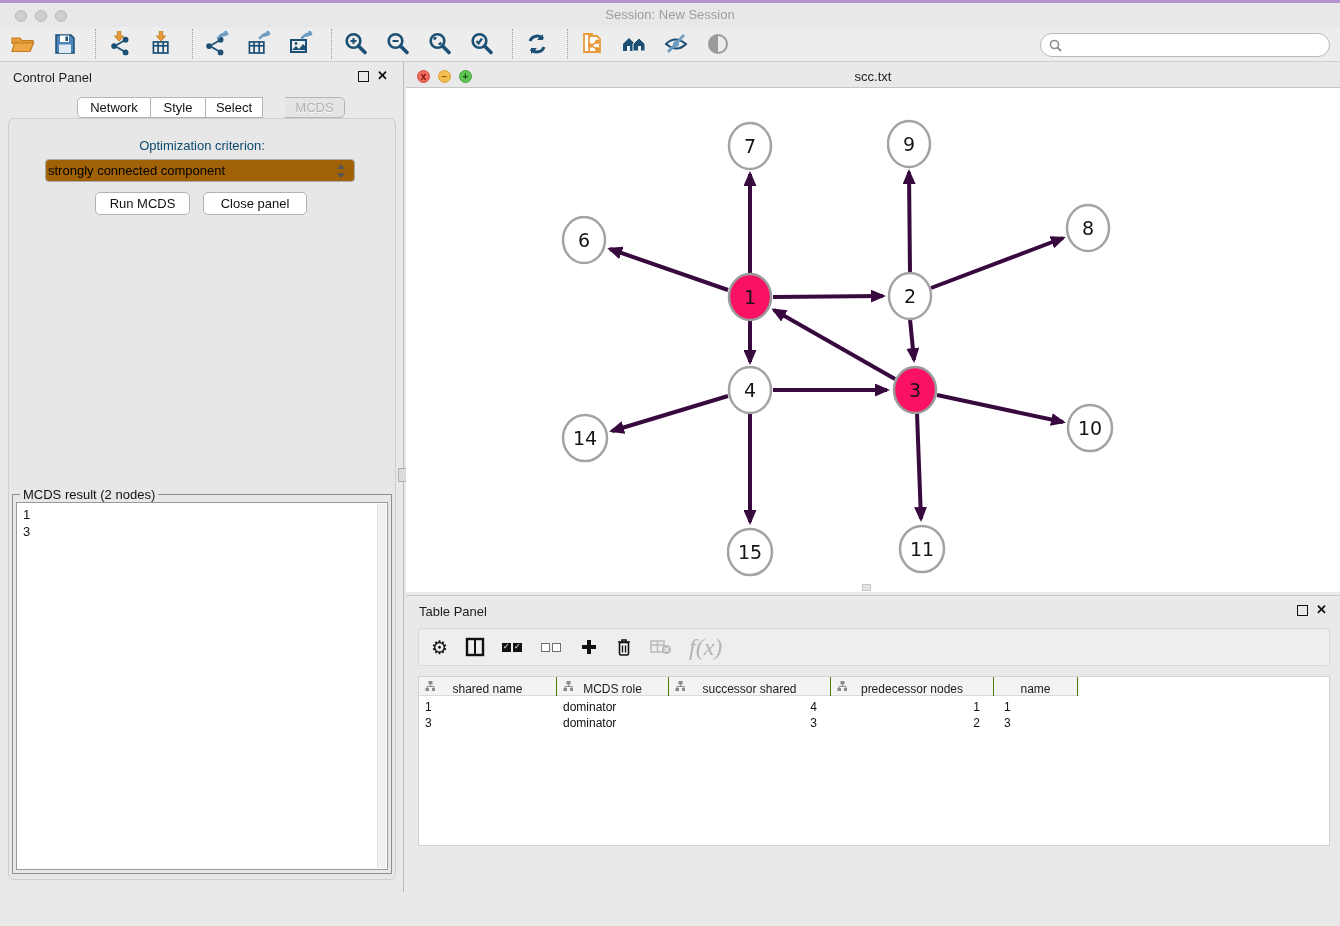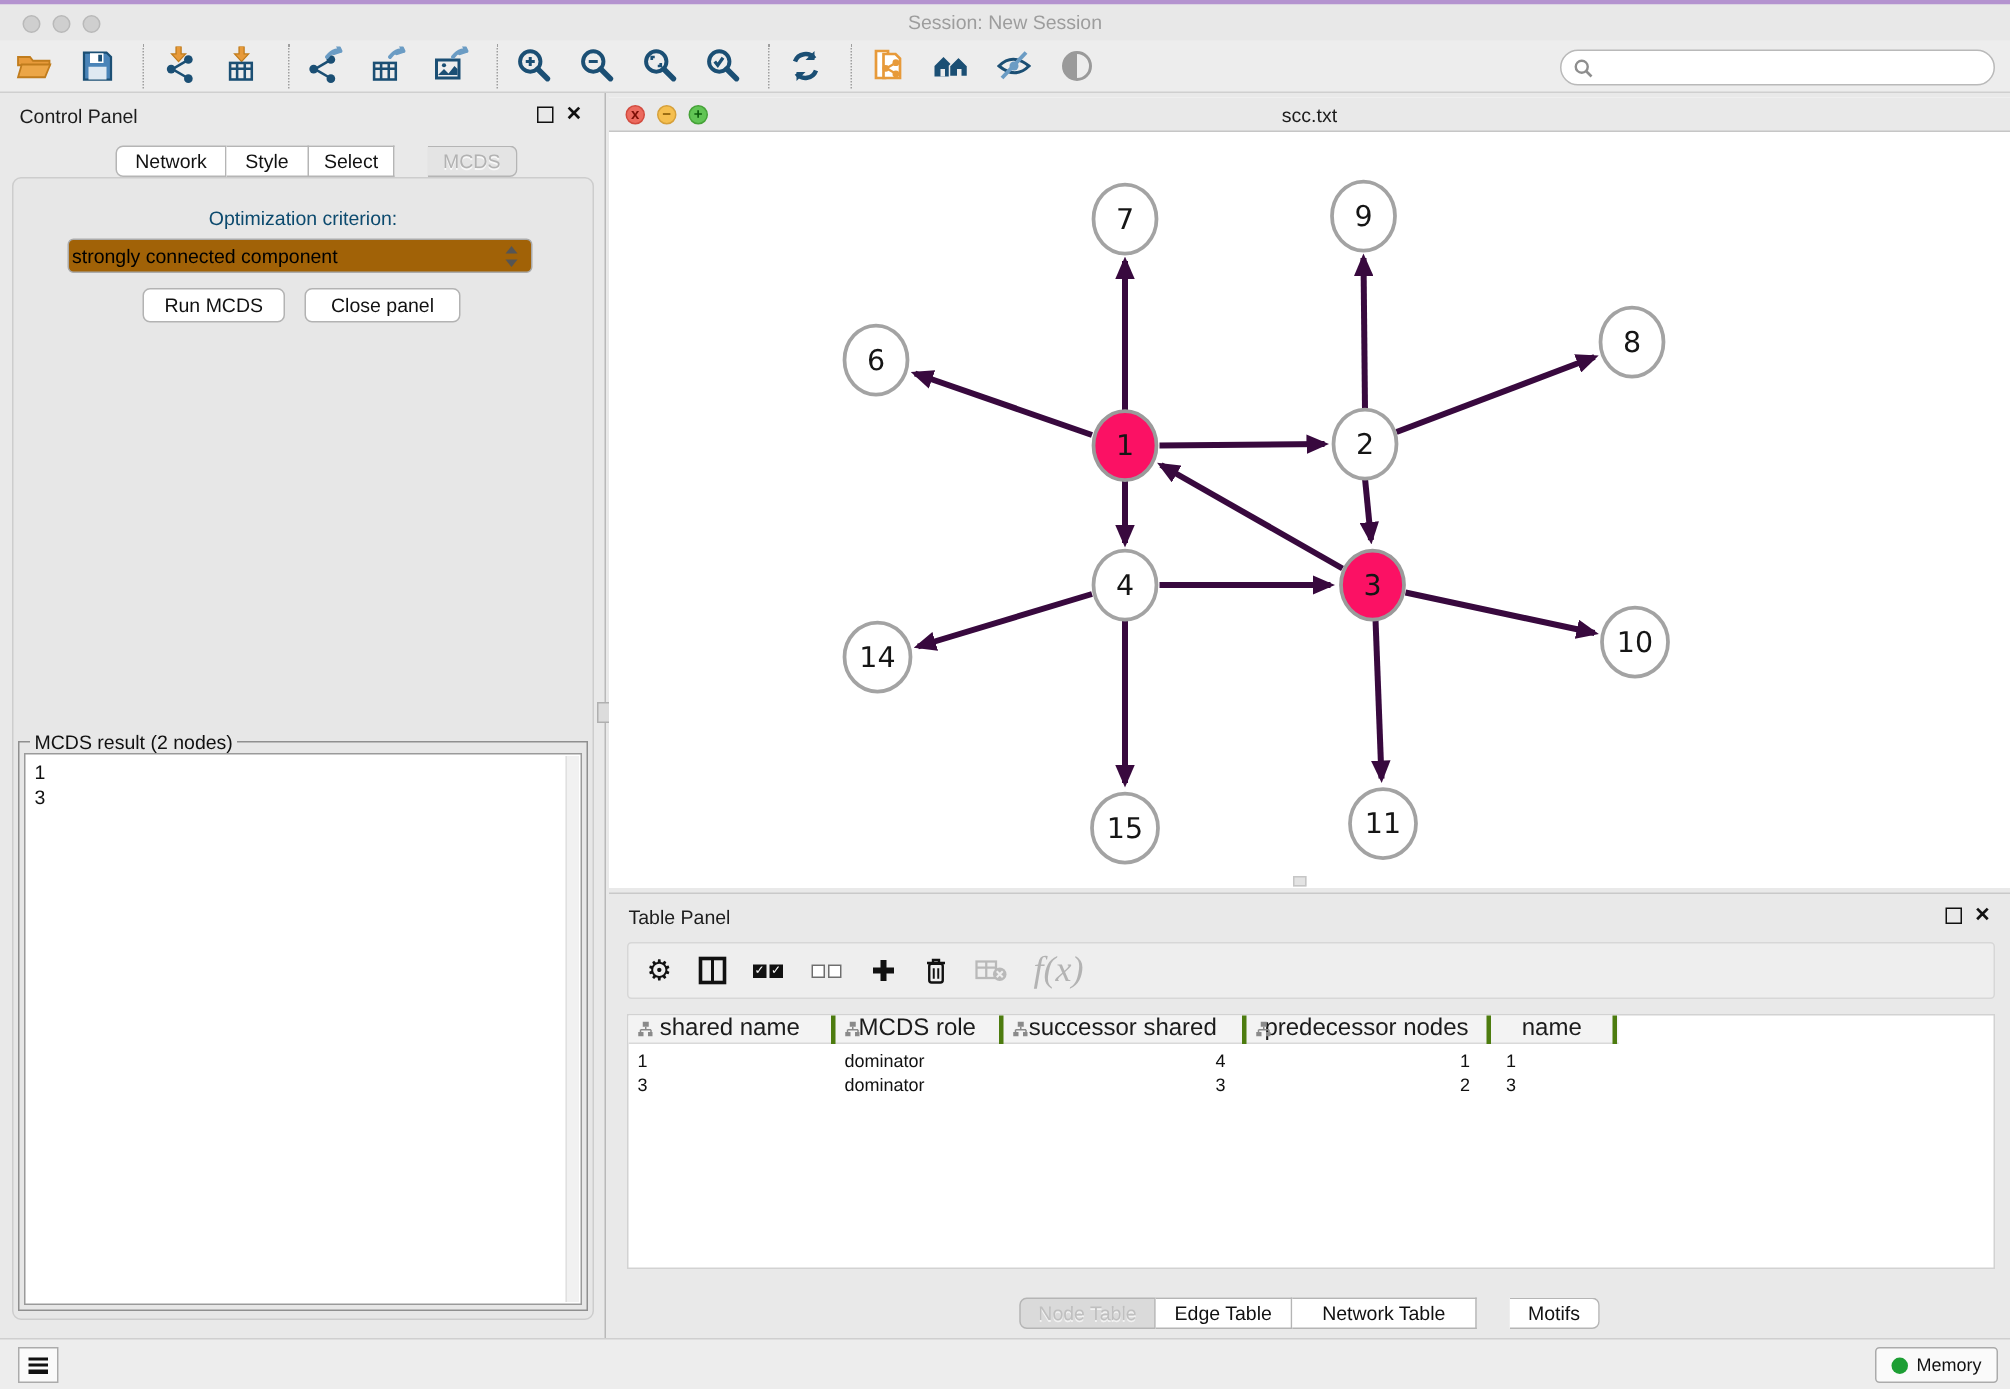--- a/index.html
+++ b/index.html
@@ -72,21 +72,21 @@
   .tpi { margin-right:17px; display:flex; align-items:center; justify-content:center; cursor:pointer; }
   .gear-g { font-size:19px; color:#111; }
   .fx { font-family:"Liberation Serif", serif; font-style:italic; font-size:24px; color:#b3b3b3; }
   .cbx { width:9px; height:9px; display:inline-block; margin-right:2px; }
   .cbx.on { background:#111; position:relative; }
   .cbx.on:after { content:"✓"; color:#fff; font-size:8px; position:absolute; left:1px; top:-1px; }
   .cbx.off { border:1.5px solid #6e6e6e; background:#fff; }
 
   .tp-table { position:absolute; left:12px; right:10px; top:80px; height:170px; background:#fff; border:1px solid #d2d2d2; }
   .thead { position:absolute; left:0; top:0; width:660px; height:19px; display:flex; background:#f3f3f3; border-bottom:1px solid #d9d9d9; }
-  .th { position:relative; height:19px; border-right:3px solid #4d7c0f; font-size:16px; color:#1c1c1c; display:flex; align-items:flex-start; justify-content:center; }
+  .th { position:relative; height:19px; border-right:1px solid #4d7c0f; font-size:12px; color:#1c1c1c; display:flex; align-items:flex-end; justify-content:center; }
   .th .hico { position:absolute; left:6px; top:4px; }
   .trow { position:absolute; left:0; display:flex; height:16px; font-size:12px; color:#111; }
   .td { height:16px; padding:1px 8px 0 6px; white-space:nowrap; }
   .num { text-align:right; padding-right:14px; }
 
   .tp-tabs { top:269px; left:50%; transform:translateX(-50%); }
   .tab.sel2 { background:#dadada; color:#bfbfbf; text-shadow:0 1px 0 #f2f2f2; }
 
   
   .statusbar { position:absolute; left:0; right:0; bottom:0; height:34px; background:#ededed; border-top:1px solid #cfcfcf; }
@@ -507,43 +507,16 @@
       </div>
       <div class="trow" style="top:38px">
         <div class="td" style="width:138px">3</div>
         <div class="td" style="width:112px">dominator</div>
         <div class="td num" style="width:162px">3</div>
         <div class="td num" style="width:163px">2</div>
         <div class="td" style="width:84px;padding-left:10px">3</div>
       </div>
     </div>
 
-    <div class="tabrow tp-tabs">
-      <div class="tab sel2" style="width:91px">
-          <span>Node Table</span>
-        </div>
-      <div class="tab" style="width:91px">
-          <span>Edge Table</span>
-        </div>
-      <div class="tab" style="width:123px">
-          <span>Network Table</span>
-        </div>
-      <div class="tab" style="width:60px">
-          <span>Motifs</span>
-        </div>
-    </div>
   </div>
 
-  <div class="statusbar">
-    <div class="list-btn">
-      <span class="list-glyph">
-          <i></i>
-          <i></i>
-          <i></i>
-        </span>
-    </div>
-    <div class="memory-btn">
-      <span class="mem-dot"></span>
-      <span>Memory</span>
-    </div>
-  </div>
 
 </div>
 
 </body></html>

